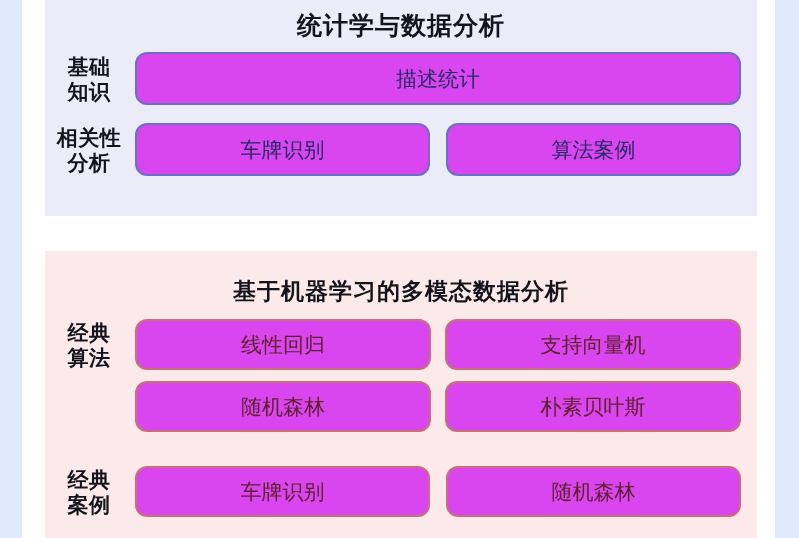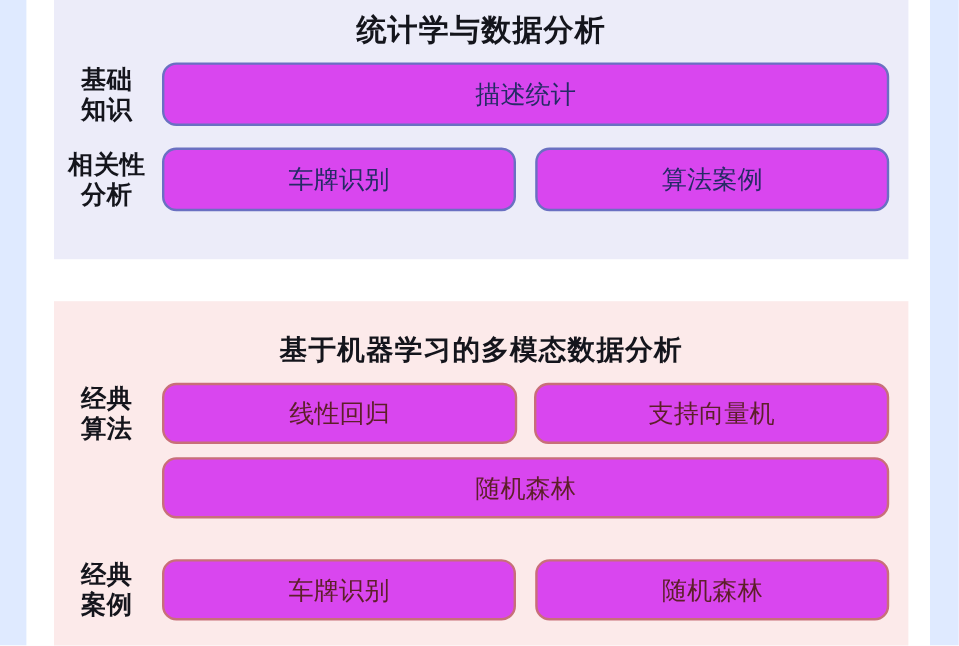--- a/index.html
+++ b/index.html
@@ -178,20 +178,21 @@
       <div class="row-cells four">
         <div class="cell">线性回归</div>
         <div class="cell">支持向量机</div>
       </div>
     </div>
 
     <div class="row algo2">
       <div class="row-label"></div>
       <div class="row-cells four">
         <div class="cell">随机森林</div>
+        <div class="cell">朴素贝叶斯</div>
       </div>
     </div>
 
     <div class="row cases">
       <div class="row-label">
         <div>经典</div>
         <div>案例</div>
       </div>
       <div class="row-cells two">
         <div class="cell">车牌识别</div>

